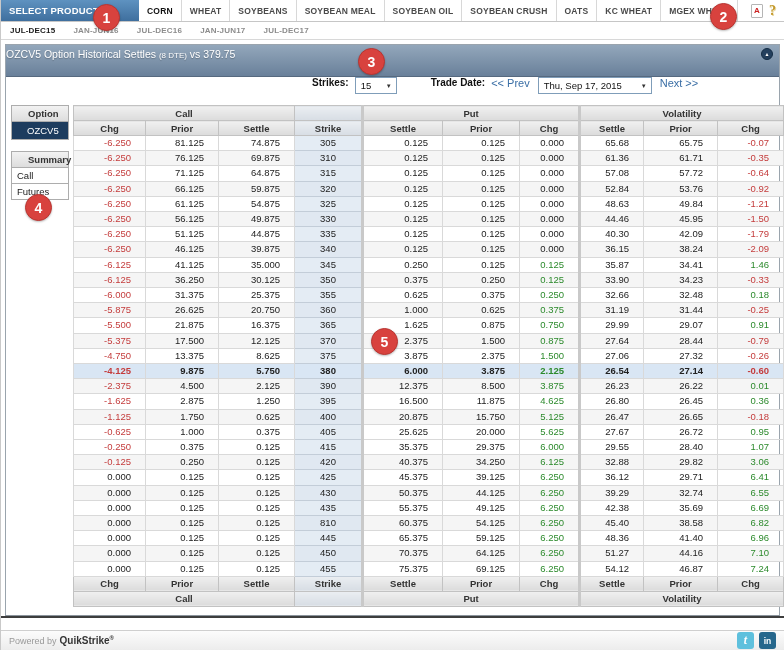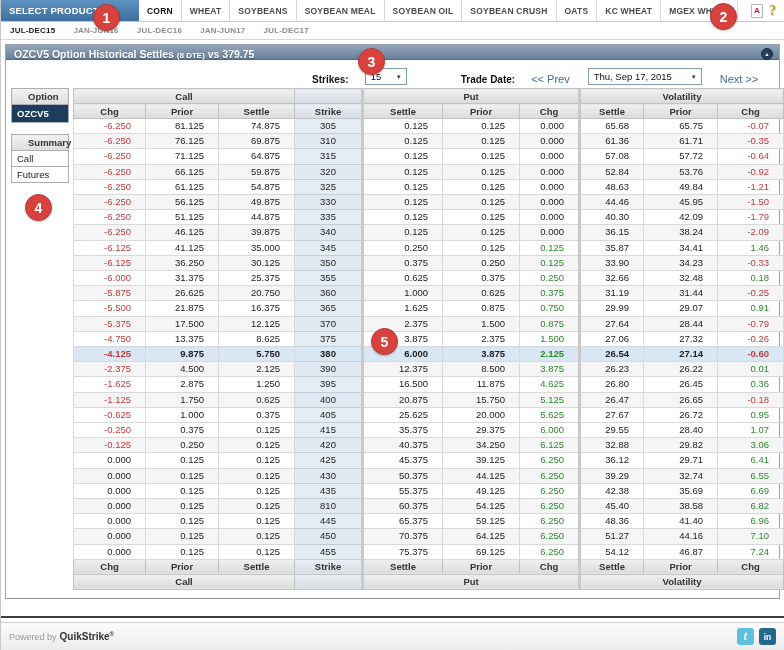--- a/index.html
+++ b/index.html
@@ -36,31 +36,31 @@
     font-size:8px; font-weight:bold; color:#8c8c8c; letter-spacing:.2px;
     display:flex; align-items:center; padding:0 9px; cursor:pointer; white-space:nowrap;
   }
   .ctab.active { color:#1a1a1a; }
   .ctab-sd-group { display:flex; flex:1; background:#e9e6d1; }
   .ctab-sd-group .ctab { color:#8b8870; }
 
   
   .panel { margin:4px 4px 0 4px; border:1px solid #9aa4ad; border-bottom:1px solid #8b949c; background:#fff; }
   .titlebar {
-    position:relative; height:15px; line-height:18px; padding-left:8px;
+    position:relative; height:32px; line-height:18px; 
     background: linear-gradient(#93a7bb, #69809a); border-bottom:1px solid #56697f;
-    color:#fff; font-weight:bold; font-size:10.5px; text-shadow:0 1px 1px rgba(0,0,0,.25);
+    color:#fff; font-weight:normal; font-size:10.5px; text-shadow:0 1px 1px rgba(0,0,0,.25);
   }
   .titlebar .dte { font-size:8px; }
   .collapse-btn {
     position:absolute; right:6px; top:3px; width:12px; height:12px; border-radius:50%;
     background:#24405e; border:1px solid #142c44; color:#fff; font-size:5px;
     display:flex; align-items:center; justify-content:center; cursor:pointer;
   }
-  .toolbar { display:flex; align-items:flex-end; height:25px; padding-left:306px; gap:16px; font-size:10px; }
+  .toolbar { display:flex; align-items:flex-start; height:25px; padding-left:306px; gap:6px; font-size:10px; }
   .tb-label { font-weight:bold; color:#111; }
   .fakeselect {
     display:inline-flex; align-items:center; justify-content:space-between;
     border:1px solid #7f9db9; background:#fff; height:17px; padding:0 4px 0 5px;
     font-size:9.5px; color:#111; cursor:pointer;
   }
   .fakeselect .car { font-size:6px; color:#333; margin-left:5px; }
   .sel-strikes { width:42px; }
   .sel-date { width:114px; margin:0 2px; }
   .tb-link { color:#3a6ea5; font-size:11px; cursor:pointer; text-decoration:none; }
@@ -70,21 +70,21 @@
   .content { display:flex; padding:3px 3px 8px 5px; }
   .sidebar { width:58px; margin-right:4px; flex:none; }
   .side-h {
     border:1px solid #adadad; background:linear-gradient(#f2f2f2,#ddd);
     font-size:9.5px; font-weight:bold; color:#333; text-align:center; padding:2px 16px; cursor:default;
   }
   .side-item {
     border:1px solid #adadad; border-top:none; background:#fff; font-size:9.5px; color:#222;
     padding:2px 0 2px 5px; cursor:pointer;
   }
-  .side-item.active { background:#1d3c5e; color:#fff; font-weight:bold; padding:3px 0 3px 5px; }
+  .side-item.active { background:#1d3c5e; color:#fff; font-weight:normal; padding:3px 0 3px 15px; }
   .side-gap { height:11px; }
 
   
   table.grid { border-collapse:collapse; table-layout:fixed; width:710px; }
   .grid th, .grid td { border:1px solid #d9d9d9; font-size:9.5px; overflow:hidden; white-space:nowrap; }
   .grid th {
     background:linear-gradient(#f0f0f0,#dbdbdb); border-color:#c2c2c2;
     color:#333; font-weight:bold; padding:1.5px 0; text-align:center;
   }
   .grid td { color:#222; padding:1px 0; line-height:12.2px; }
@@ -96,21 +96,21 @@
   .grid tr.alt td.strike-col { background:#e0e8f1; }
   .grid tr.atm td { background:#d9e6f4; font-weight:bold; }
   .grid tr.atm td.strike-col { background:#d9e6f4; }
   td.neg { color:#c43c3c; }
   td.pos { color:#2c8a2c; }
   td.zero { color:#222; }
 
   
   .page-rule { position:absolute; left:0; right:0; bottom:32px; height:2px; background:#3d3d3d; }
   .page-footer {
-    position:absolute; left:0; right:0; bottom:0; height:28px;
+    position:absolute; left:0; right:0; bottom:0; height:20px;
     background:linear-gradient(#fcfcfc,#ececec); border-top:1px solid #cfcfcf;
     display:flex; align-items:center; padding:0 8px;
   }
   .powered { color:#999; font-size:9px; }
   .brand { color:#333; font-size:10px; font-weight:bold; margin-left:3px; }
   .brand sup { font-size:6px; }
   .social { margin-left:auto; display:flex; gap:5px; }
   .soc {
     width:17px; height:17px; border-radius:3px; color:#fff; font-weight:bold;
     display:flex; align-items:center; justify-content:center; cursor:pointer;

